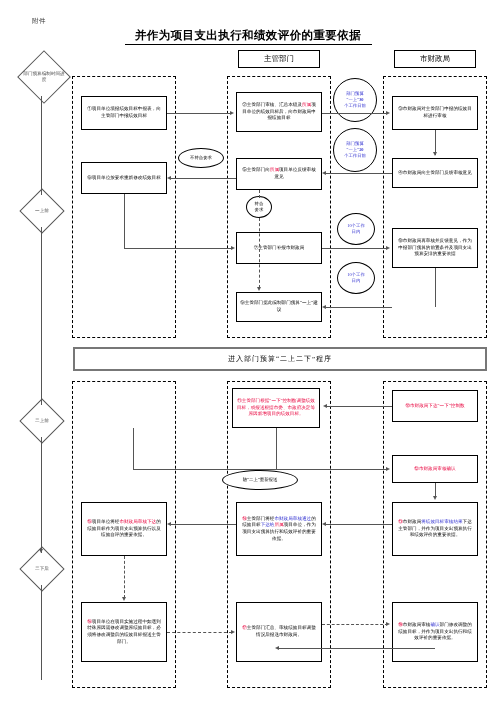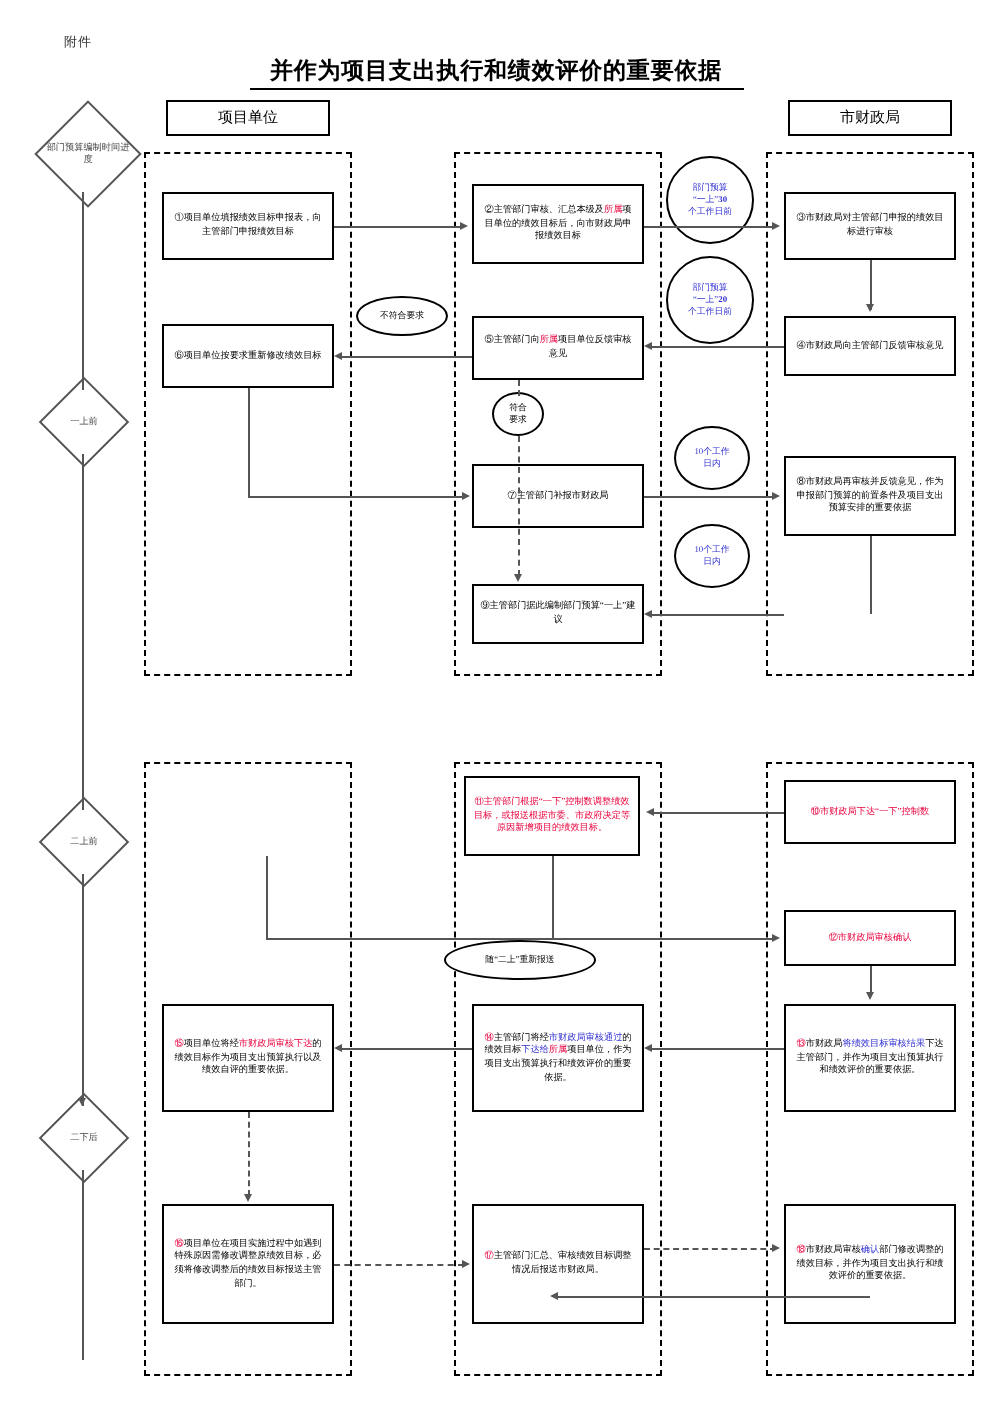--- a/index.html
+++ b/index.html
@@ -103,21 +103,21 @@
 </style>
 </head>
 <body>
 
 <div id="canvas">
 
   <div class="abs attach">附件</div>
   <div class="abs title">并作为项目支出执行和绩效评价的重要依据</div>
   <div class="abs title-underline"></div>
 
-  <div class="abs lane-head" style="left:83px;top:50px;width:82px;height:18px;">项目单位</div>
+  <div class="abs lane-head" style="left:238px;top:50px;width:82px;height:18px;">主管部门</div>
   <div class="abs lane-head" style="left:394px;top:50px;width:82px;height:18px;">市财政局</div>
 
   <div class="abs lane-col" style="left:72px;top:76px;width:104px;height:262px;"></div>
   <div class="abs lane-col" style="left:227px;top:76px;width:104px;height:262px;"></div>
   <div class="abs lane-col" style="left:383px;top:76px;width:104px;height:262px;"></div>
 
   <div class="abs lane-col" style="left:72px;top:381px;width:104px;height:307px;"></div>
   <div class="abs lane-col" style="left:227px;top:381px;width:104px;height:307px;"></div>
   <div class="abs lane-col" style="left:383px;top:381px;width:104px;height:307px;"></div>
 
@@ -229,20 +229,21 @@
   <div class="arrow arr-r" style="left:386px;top:245.5px;"></div>
 
   <div class="ln-v dash" style="left:259px;top:190px;height:8px;"></div>
   <div class="ln-v dash" style="left:259px;top:218px;height:70px;"></div>
   <div class="arrow arr-d" style="left:256.5px;top:287px;"></div>
 
   <div class="ln-h" style="left:326px;top:307px;width:66px;"></div>
   <div class="arrow arr-l" style="left:322px;top:304.5px;"></div>
   <div class="ln-v" style="left:435px;top:268px;height:39px;"></div>
 
+  <div class="abs banner" style="left:73px;top:347px;width:414px;height:24px;">进入部门预算“二上二下”程序</div>
 
   <div class="abs box" style="left:232px;top:388px;width:88px;height:40px;">
     <span><span class="red">⑪</span><span class="red">主管部门根据“一下”控制数调整绩效目标，或报送根据市委、市政府决定等原因新增项目的绩效目标。</span></span>
   </div>
 
   <div class="abs box" style="left:392px;top:390px;width:86px;height:32px;">
     <span><span class="red">⑩</span><span class="red">市财政局下达“一下”控制数</span></span>
   </div>
 
   <div class="abs box" style="left:392px;top:455px;width:86px;height:28px;">

